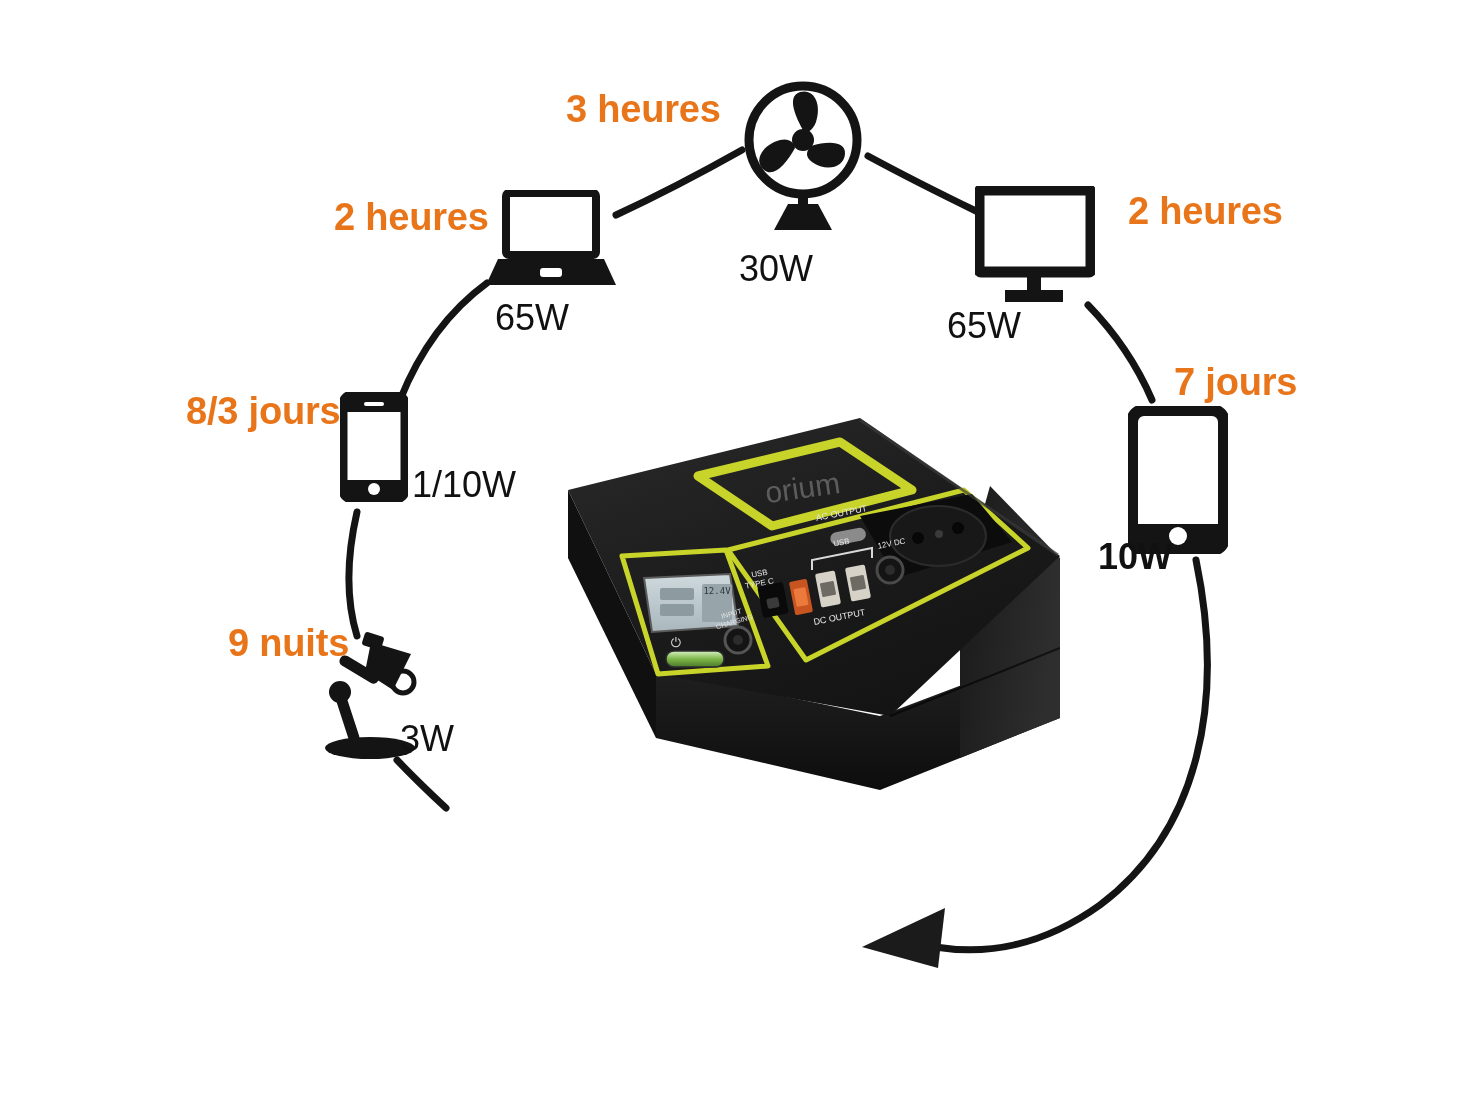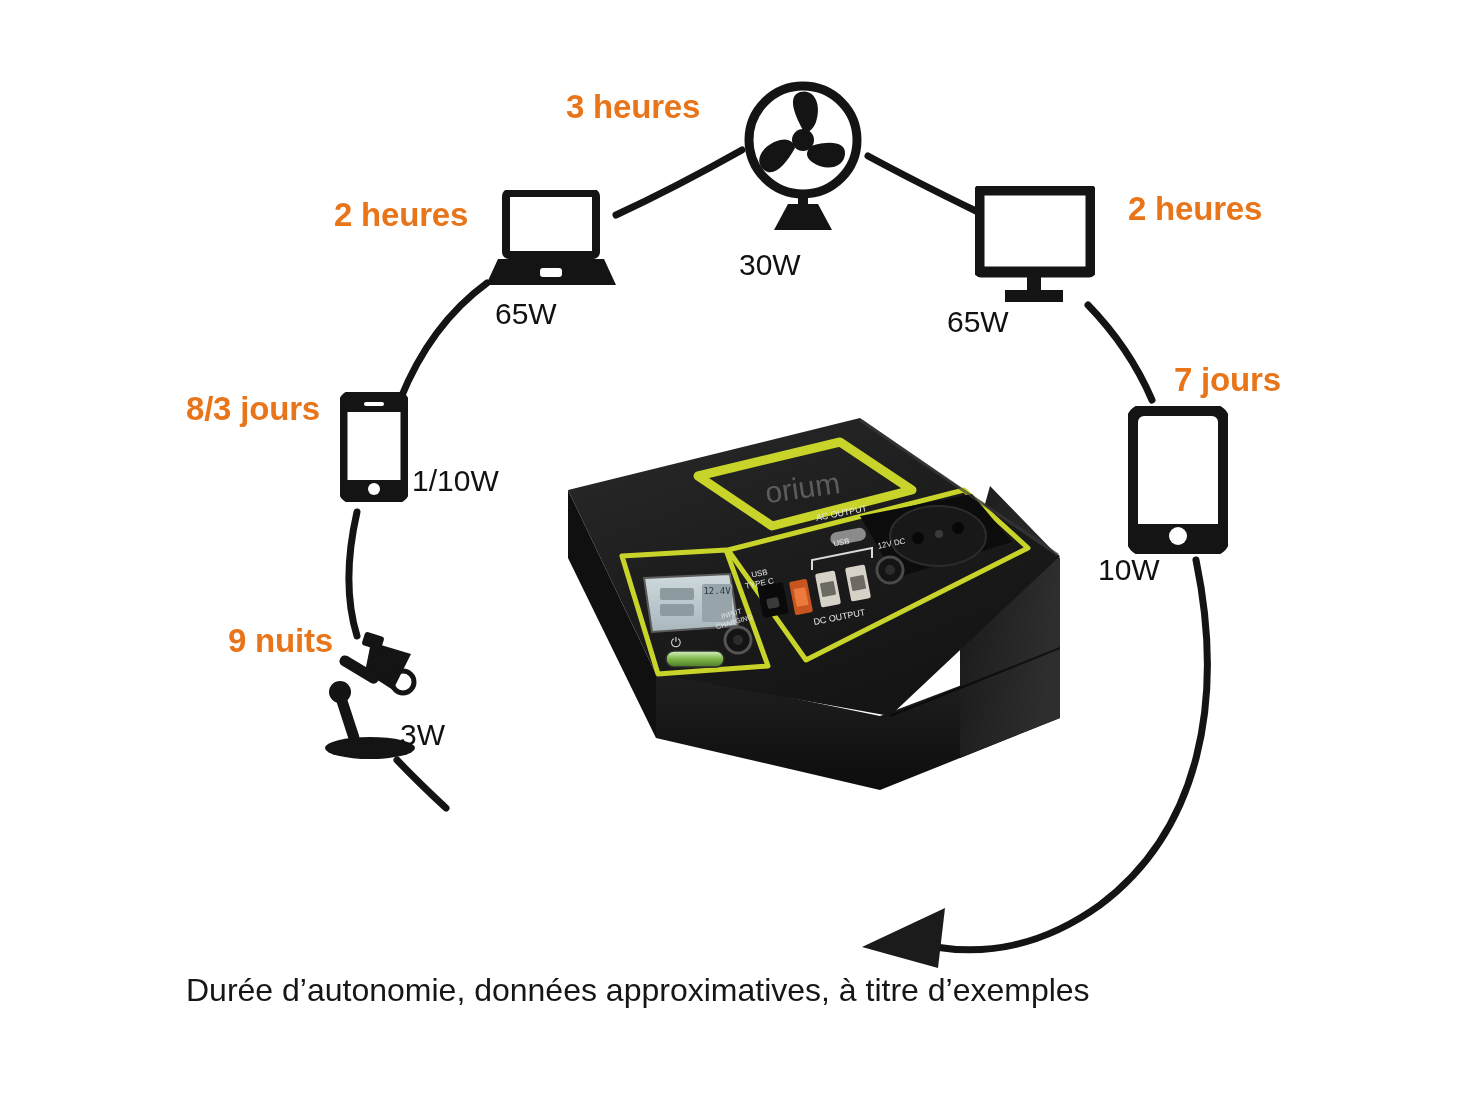--- a/index.html
+++ b/index.html
@@ -28,29 +28,29 @@
     height: 1104px;
     pointer-events: none;
   }
   .node {
     position: absolute;
   }
   .dur {
     position: absolute;
     color: #E8751A;
     font-weight: bold;
-    font-size: 33px;
+    font-size: 38px;
     letter-spacing: -0.2px;
     white-space: nowrap;
     font-family: "Liberation Sans", sans-serif;
   }
   .watt {
     position: absolute;
     color: #111111;
-    font-size: 30px;
+    font-size: 36px;
     white-space: nowrap;
     font-family: "Liberation Sans", sans-serif;
     text-align: right;
   }
   .caption {
     position: absolute;
     left: 186px;
     top: 972px;
     font-size: 32px;
     color: #161616;
@@ -130,21 +130,21 @@
 
   <div class="node" style="left:1128px; top:406px;">
     <svg class="ico" width="100" height="148" viewBox="0 0 100 148">
       <rect x="4" y="4" width="92" height="140" rx="12" fill="none" stroke="#141414" stroke-width="12"></rect>
       <rect x="14" y="14" width="72" height="110" fill="#ffffff"></rect>
       <rect x="10" y="118" width="80" height="22" fill="#141414"></rect>
       <circle cx="50" cy="130" r="9" fill="#ffffff"></circle>
     </svg>
   </div>
   <div class="dur" style="left:1174px; top:361px;">7 jours</div>
-  <div class="watt" style="left:1098px; top:553px;">10W</div>
+  <div class="watt" style="left:1098px; top:536px;font-weight:bold;">10W</div>
 
   <div class="node" style="left:340px; top:392px;">
     <svg class="ico" width="68" height="110" viewBox="0 0 68 110">
       <rect x="3" y="3" width="62" height="104" rx="9" fill="none" stroke="#141414" stroke-width="9"></rect>
       <rect x="11" y="19" width="46" height="72" fill="#ffffff"></rect>
       <rect x="7" y="5" width="54" height="15" fill="#141414"></rect>
       <rect x="24" y="10" width="20" height="4" rx="2" fill="#ffffff"></rect>
       <rect x="7" y="88" width="54" height="18" fill="#141414"></rect>
       <circle cx="34" cy="97" r="6" fill="#ffffff"></circle>
     </svg>
@@ -273,15 +273,14 @@
       </g>
       <text x="172" y="218" font-family="'Liberation Sans', sans-serif" font-size="7" fill="#e2e2e2" text-anchor="middle" transform="rotate(-16 172 218)">INPUT</text>
       <text x="175" y="226" font-family="'Liberation Sans', sans-serif" font-size="7" fill="#e2e2e2" text-anchor="middle" transform="rotate(-16 175 226)">CHARGING</text>
 
       <path d="M300 22 L 498 157" fill="none" stroke="#3b3b3b" stroke-width="3" opacity="0.7"></path>
 
       <path d="M330 318 L 500 250" fill="none" stroke="#000" stroke-width="2" opacity="0.6"></path>
     </svg>
   </div>
 
-  <div class="caption">Durée d’autonomie, données approximatives, à titre d’exemples</div>
 
 </div>
 
 </body></html>

